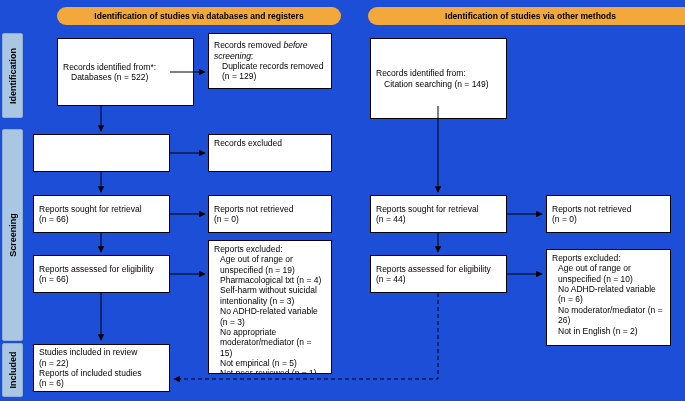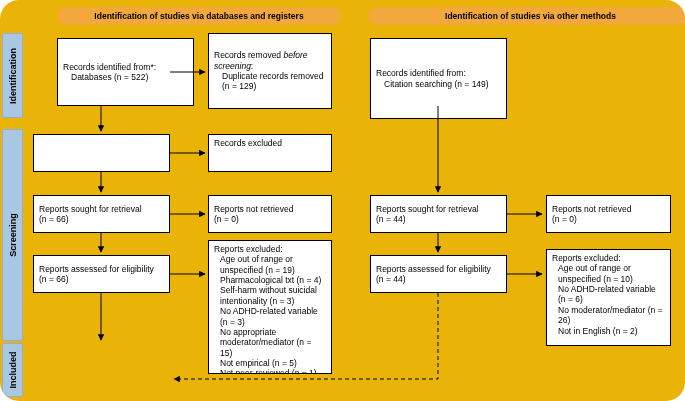--- a/index.html
+++ b/index.html
@@ -1,20 +1,20 @@
 <!DOCTYPE html>
 <html style="--header-bg: #F2A83A; --side-bg: #A9C6E3;"><head>
 <meta charset="utf-8">
 <title>PRISMA Flow Diagram</title>
 <style>
   * { margin:0; padding:0; box-sizing:border-box; }
   html,body { background:#ffffff; font-family:"Liberation Sans", sans-serif; }
   .canvas {
-    position:relative; width:685px; height:401px; background:#eab308; overflow:hidden;
-    font-size:8.5px; color:#000;border-radius:19px;
+    position:relative; width:685px; height:401px; background:#1d4ed8; overflow:hidden;
+    font-size:8.5px; color:#000;
   }
   .banner {
     position:absolute; height:18px; background:var(--header-bg,#F2A83A);
     border-radius:9px; display:flex; align-items:center; justify-content:center;
     font-weight:bold; font-size:8.5px; text-align:center; padding:0 8px;
   }
   .side-label {
     position:absolute; left:2px; width:21px; background:var(--side-bg,#A9C6E3);
     border:1px solid #8FB0D6; border-radius:2px;
     display:flex; align-items:center; justify-content:center;
@@ -64,22 +64,28 @@
   <div class="box" style="left:33px; top:195px; width:137px; height:38px;">
     <div>Reports sought for retrieval</div>
     <div>(n = 66)</div>
   </div>
 
   <div class="box" style="left:33px; top:255px; width:137px; height:38px;">
     <div>Reports assessed for eligibility</div>
     <div>(n = 66)</div>
   </div>
 
+  <div class="box" style="left:33px; top:344px; width:137px; height:48px;">
+    <div>Studies included in review</div>
+    <div>(n = 22)</div>
+    <div>Reports of included studies</div>
+    <div>(n = 6)</div>
+  </div>
 
-  <div class="box" style="left:208px; top:33px; width:124px; height:76px;">
+  <div class="box" style="left:208px; top:33px; width:124px; height:56px;">
     <div>
       <span>Records removed </span><i>before screening</i><span>:</span>
     </div>
     <div class="indent">Duplicate records removed (n = 129)</div>
   </div>
 
   <div class="box" style="left:208px; top:134px; width:124px; height:38px;justify-content:space-between;">
     <div>Records excluded</div>
   </div>
 

